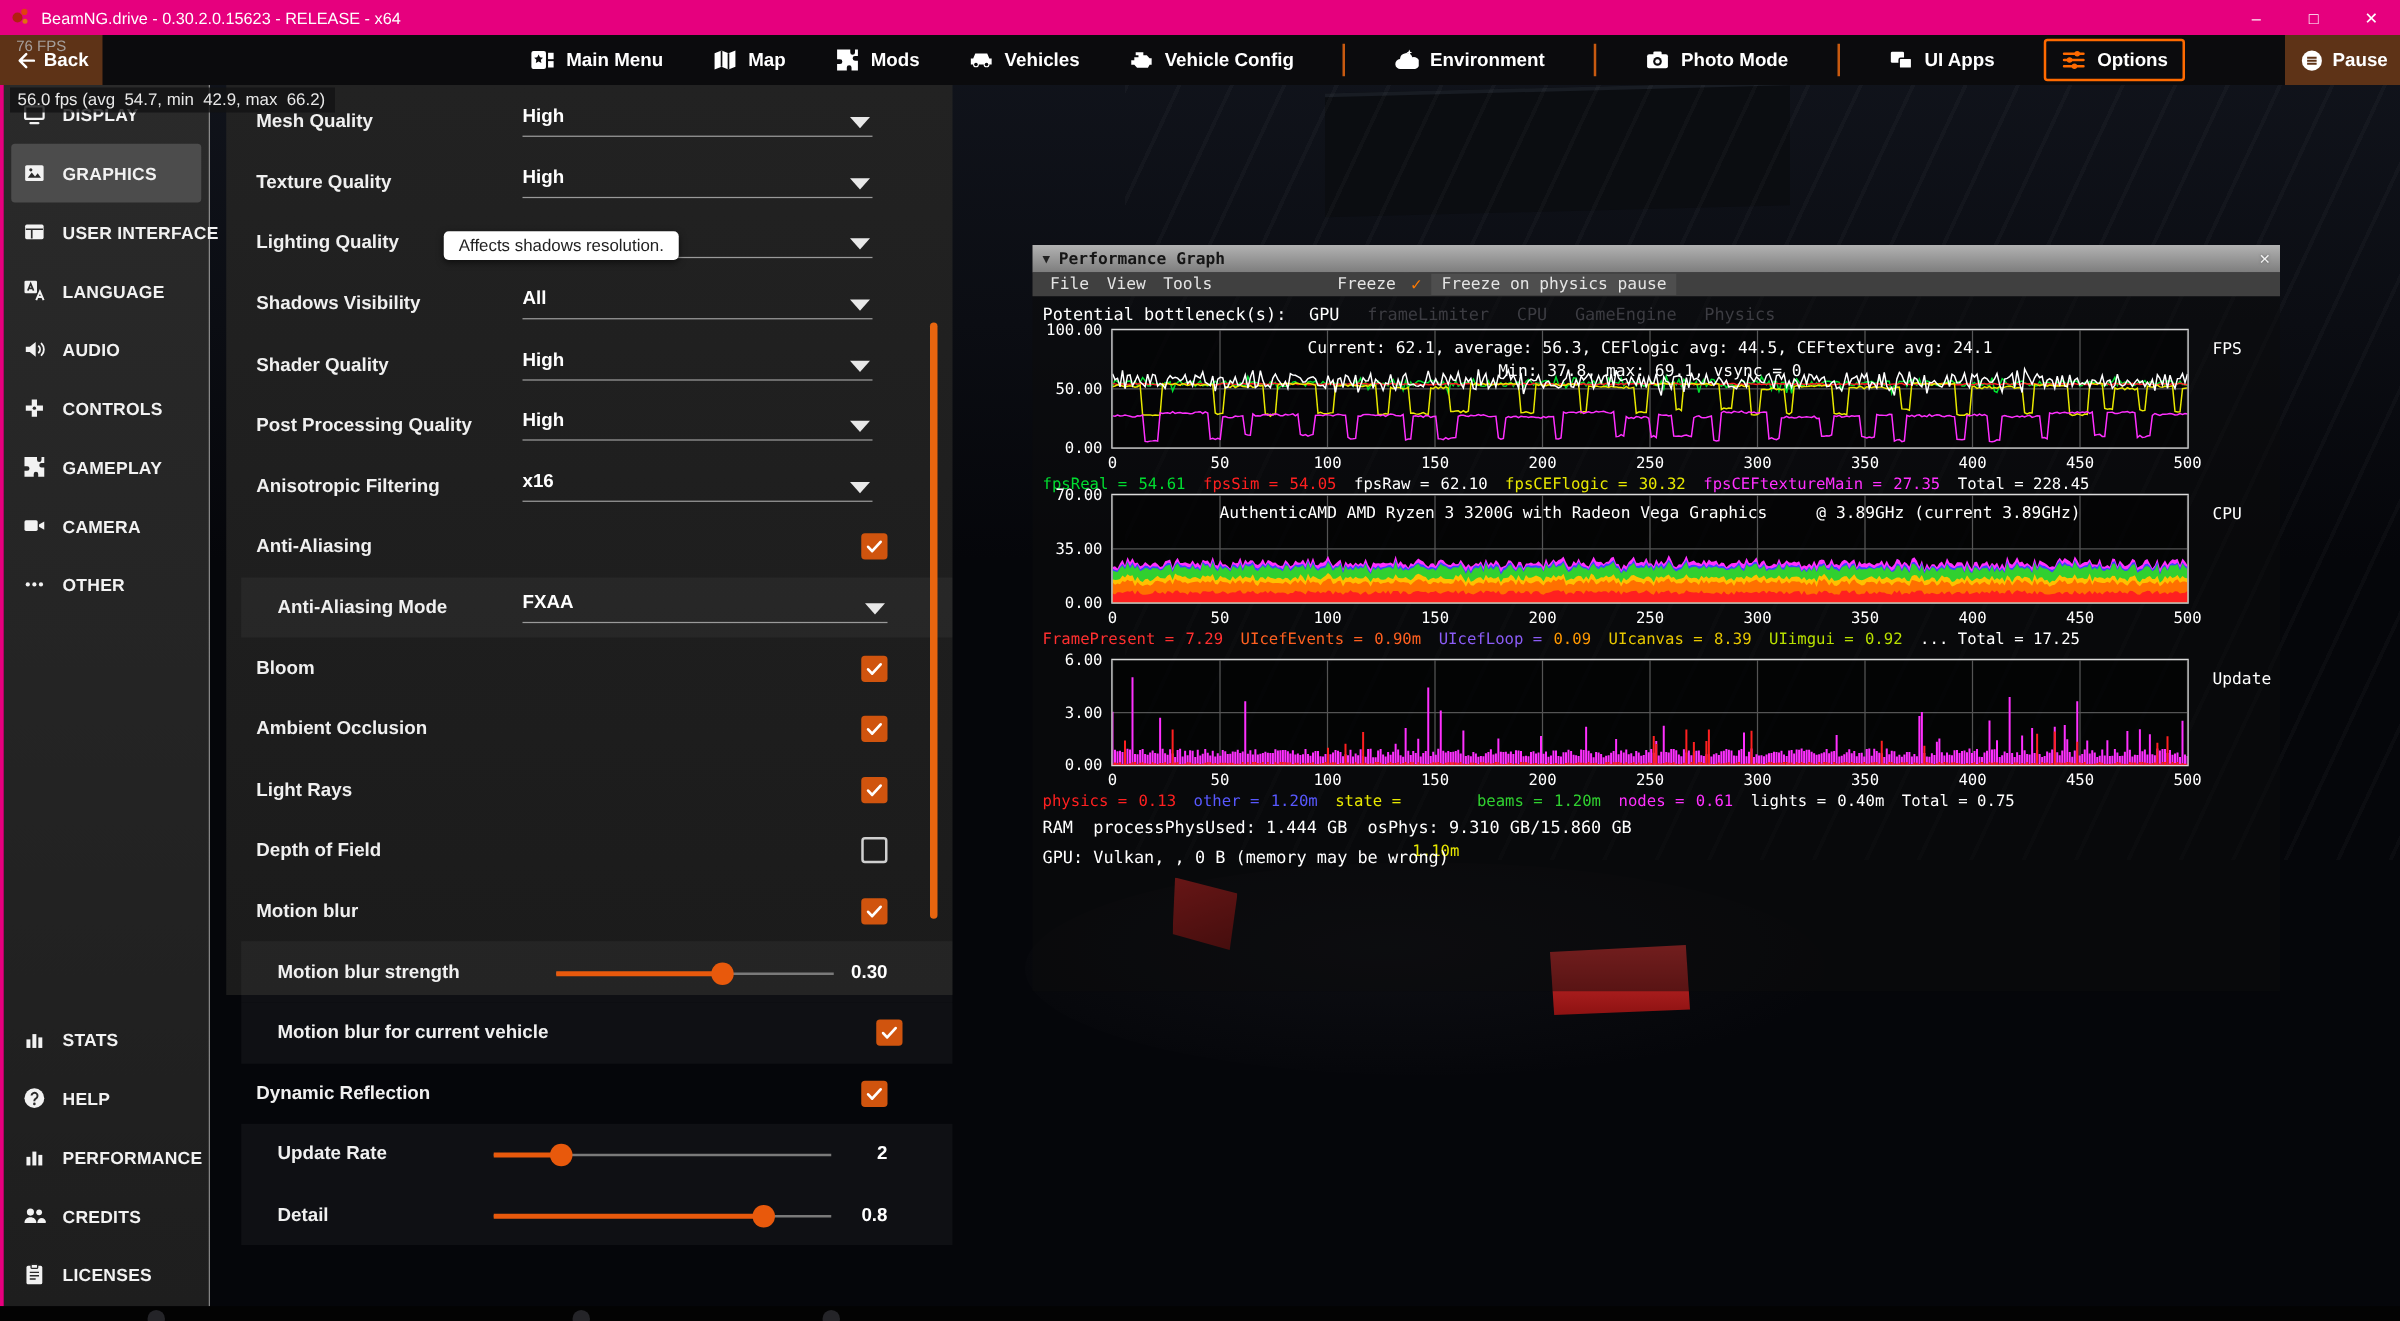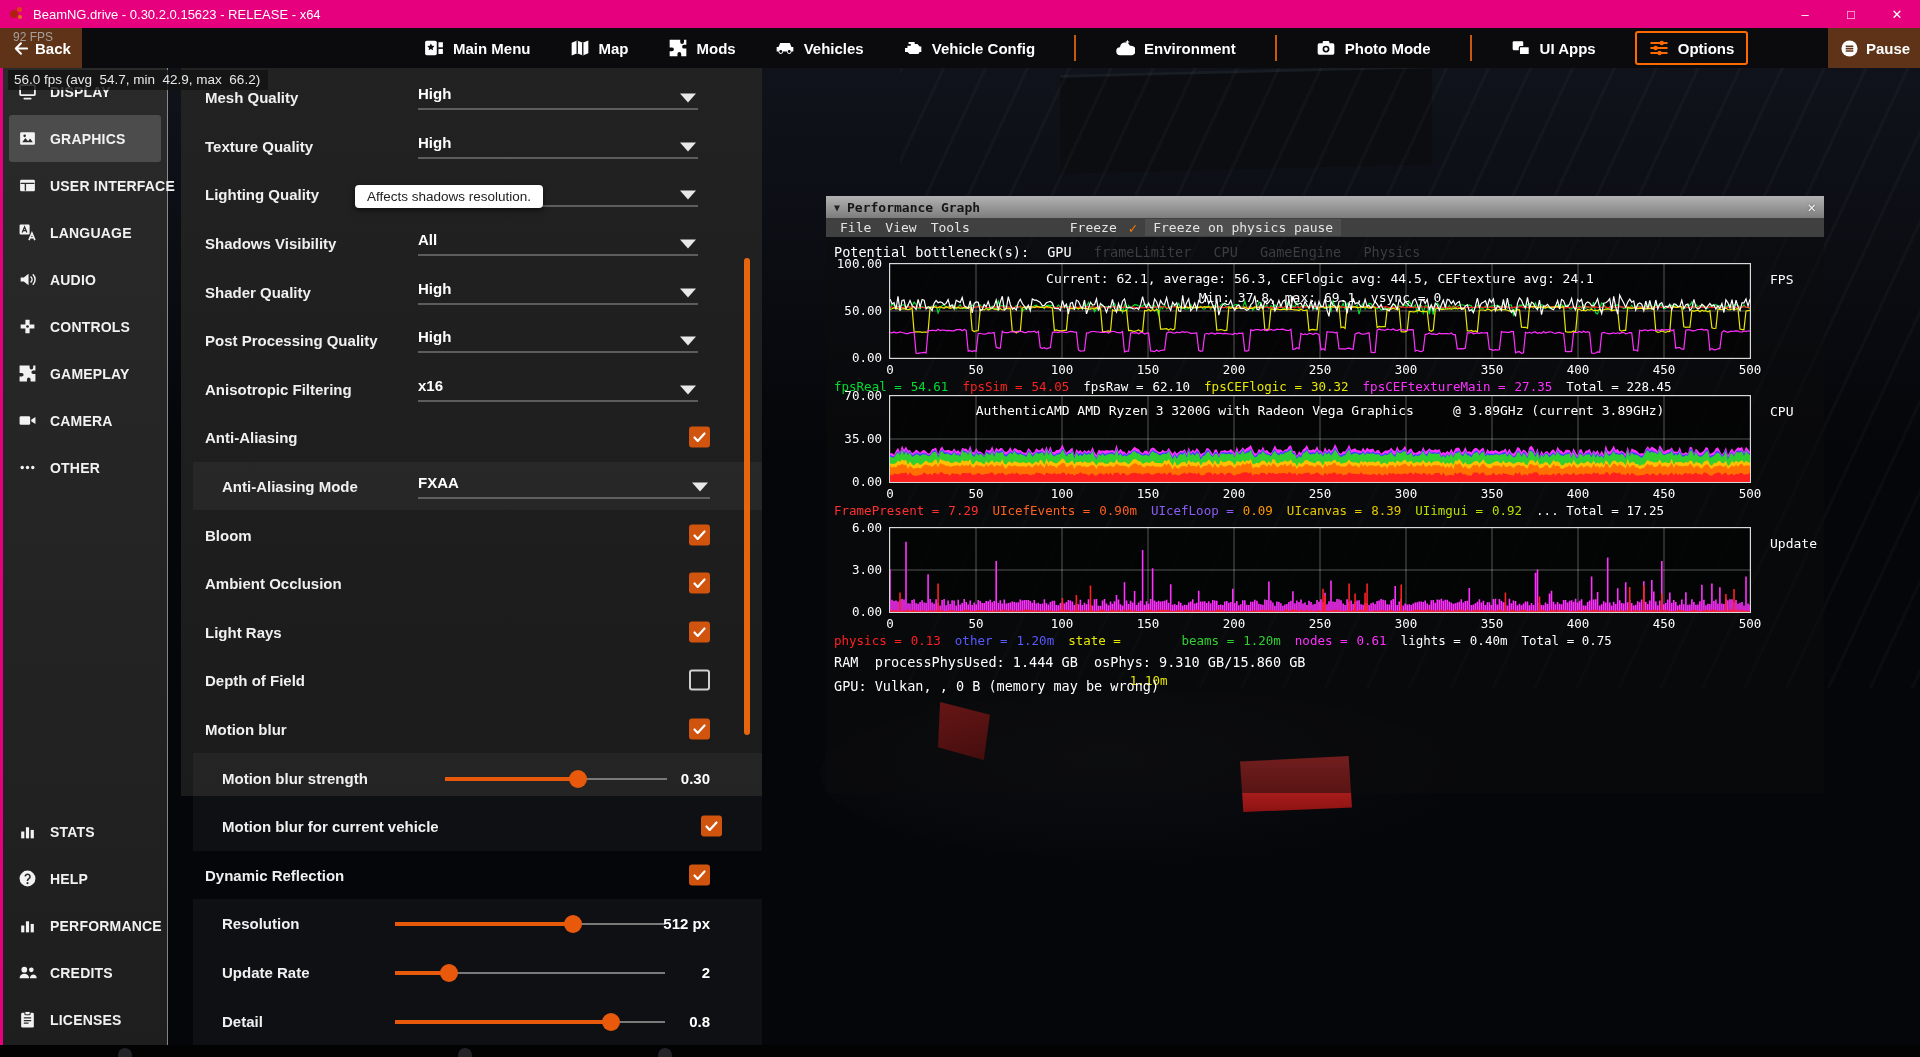--- a/index.html
+++ b/index.html
@@ -151,21 +151,21 @@
     </span>
   </div>
 
   <div id="navbar">
     <div id="back-btn">
       <svg viewBox="0 0 18 18">
           <path d="M16 9H5M9.5 3.5L4 9l5.5 5.5" stroke="#fff" stroke-width="2.1" fill="none" stroke-linecap="round" stroke-linejoin="round"></path>
         </svg>
       <span>Back</span>
     </div>
-    <div id="fps-overlay">92 FPS</div>
+    <div id="fps-overlay">76 FPS</div>
     <div id="nav-items">
         <div class="nav-item">
           <span class="nav-ic">
             <svg viewBox="0 0 18 18">
               <rect x="1" y="2.5" width="10.5" height="13" rx="1.5" fill="currentColor"></rect>
               <path d="M6.2 5l1 2 2.2.3-1.6 1.6.4 2.2-2-1.1-2 1.1.4-2.2L3 7.3 5.2 7z" fill="#0b0b0d"></path>
               <rect x="13" y="3.8" width="4" height="4.6" fill="currentColor"></rect>
               <rect x="13" y="9.8" width="4" height="4.6" fill="currentColor"></rect>
             </svg>
           </span>
@@ -509,28 +509,20 @@
       </div>
       <div class="srow checkbox">
         <span class="lbl">Dynamic Reflection</span>
         <div class="cbx on">
           <span style="display: flex;">
             <svg viewBox="0 0 15 15">
               <path d="M2.5 8l3.2 3.4L12.5 4" stroke="#fff" stroke-width="2.2" fill="none" stroke-linecap="round" stroke-linejoin="round"></path>
             </svg>
           </span>
         </div>
-      </div>
-      <div class="srow slider indent">
-        <span class="lbl">Resolution</span>
-        <div class="sl-track" style="left: 202px; width: 270px;">
-          <div class="sl-fill" style="width: 178px;"></div>
-          <div class="sl-knob" style="left: 169px;"></div>
-        </div>
-        <span class="sl-val">512 px</span>
       </div>
       <div class="srow slider indent">
         <span class="lbl">Update Rate</span>
         <div class="sl-track" style="left: 202px; width: 270px;">
           <div class="sl-fill" style="width: 54px;"></div>
           <div class="sl-knob" style="left: 45px;"></div>
         </div>
         <span class="sl-val">2</span>
       </div>
       <div class="srow slider indent">

